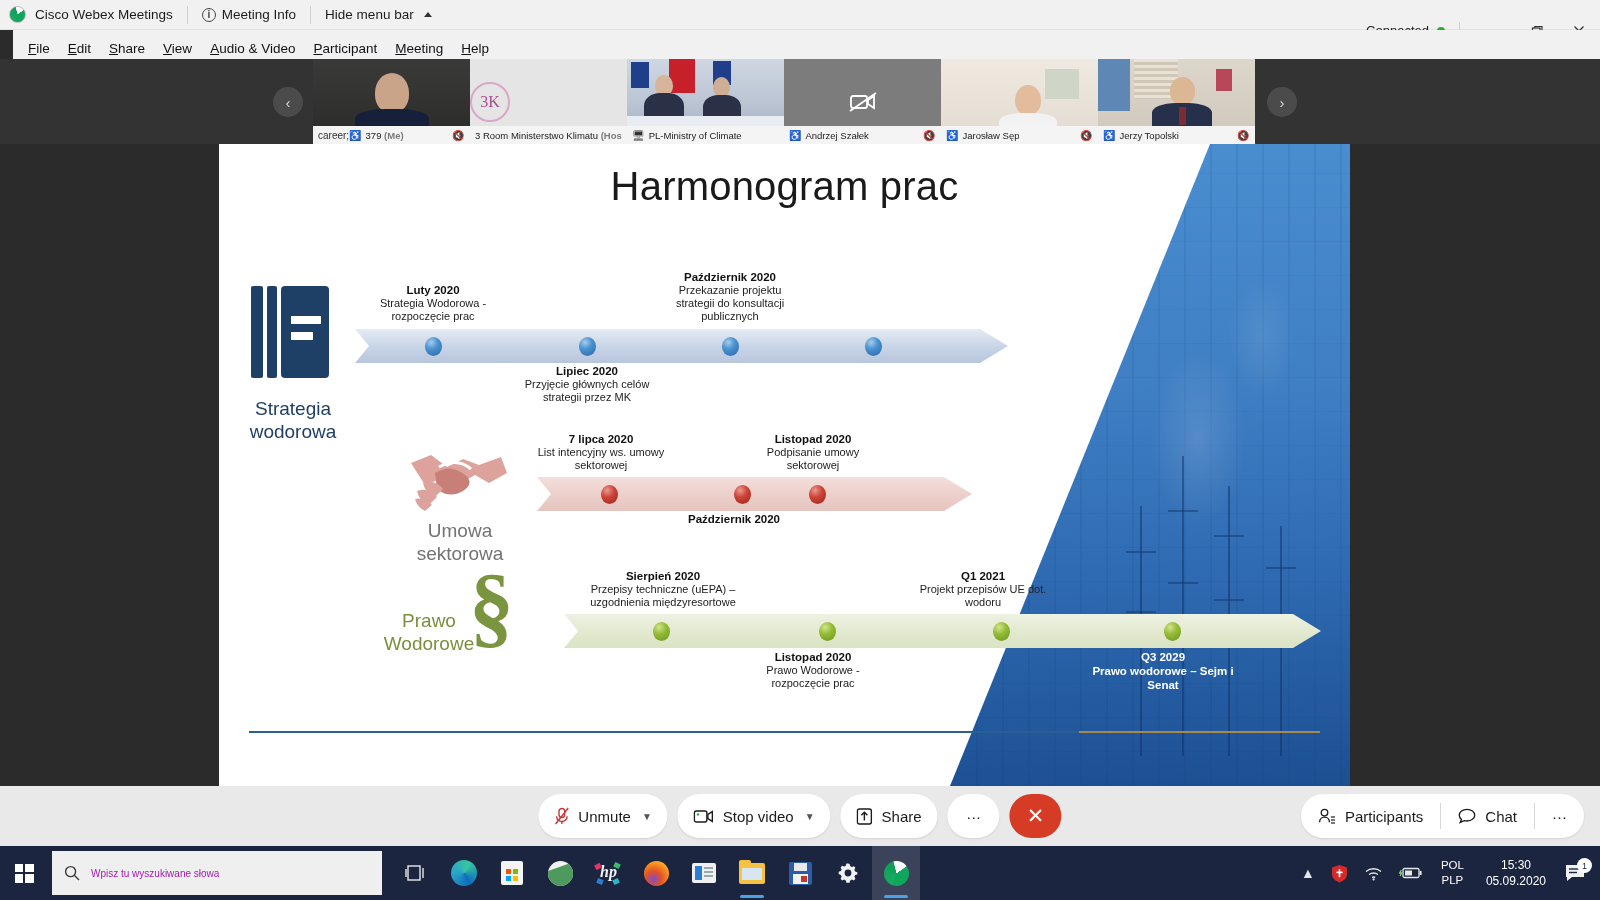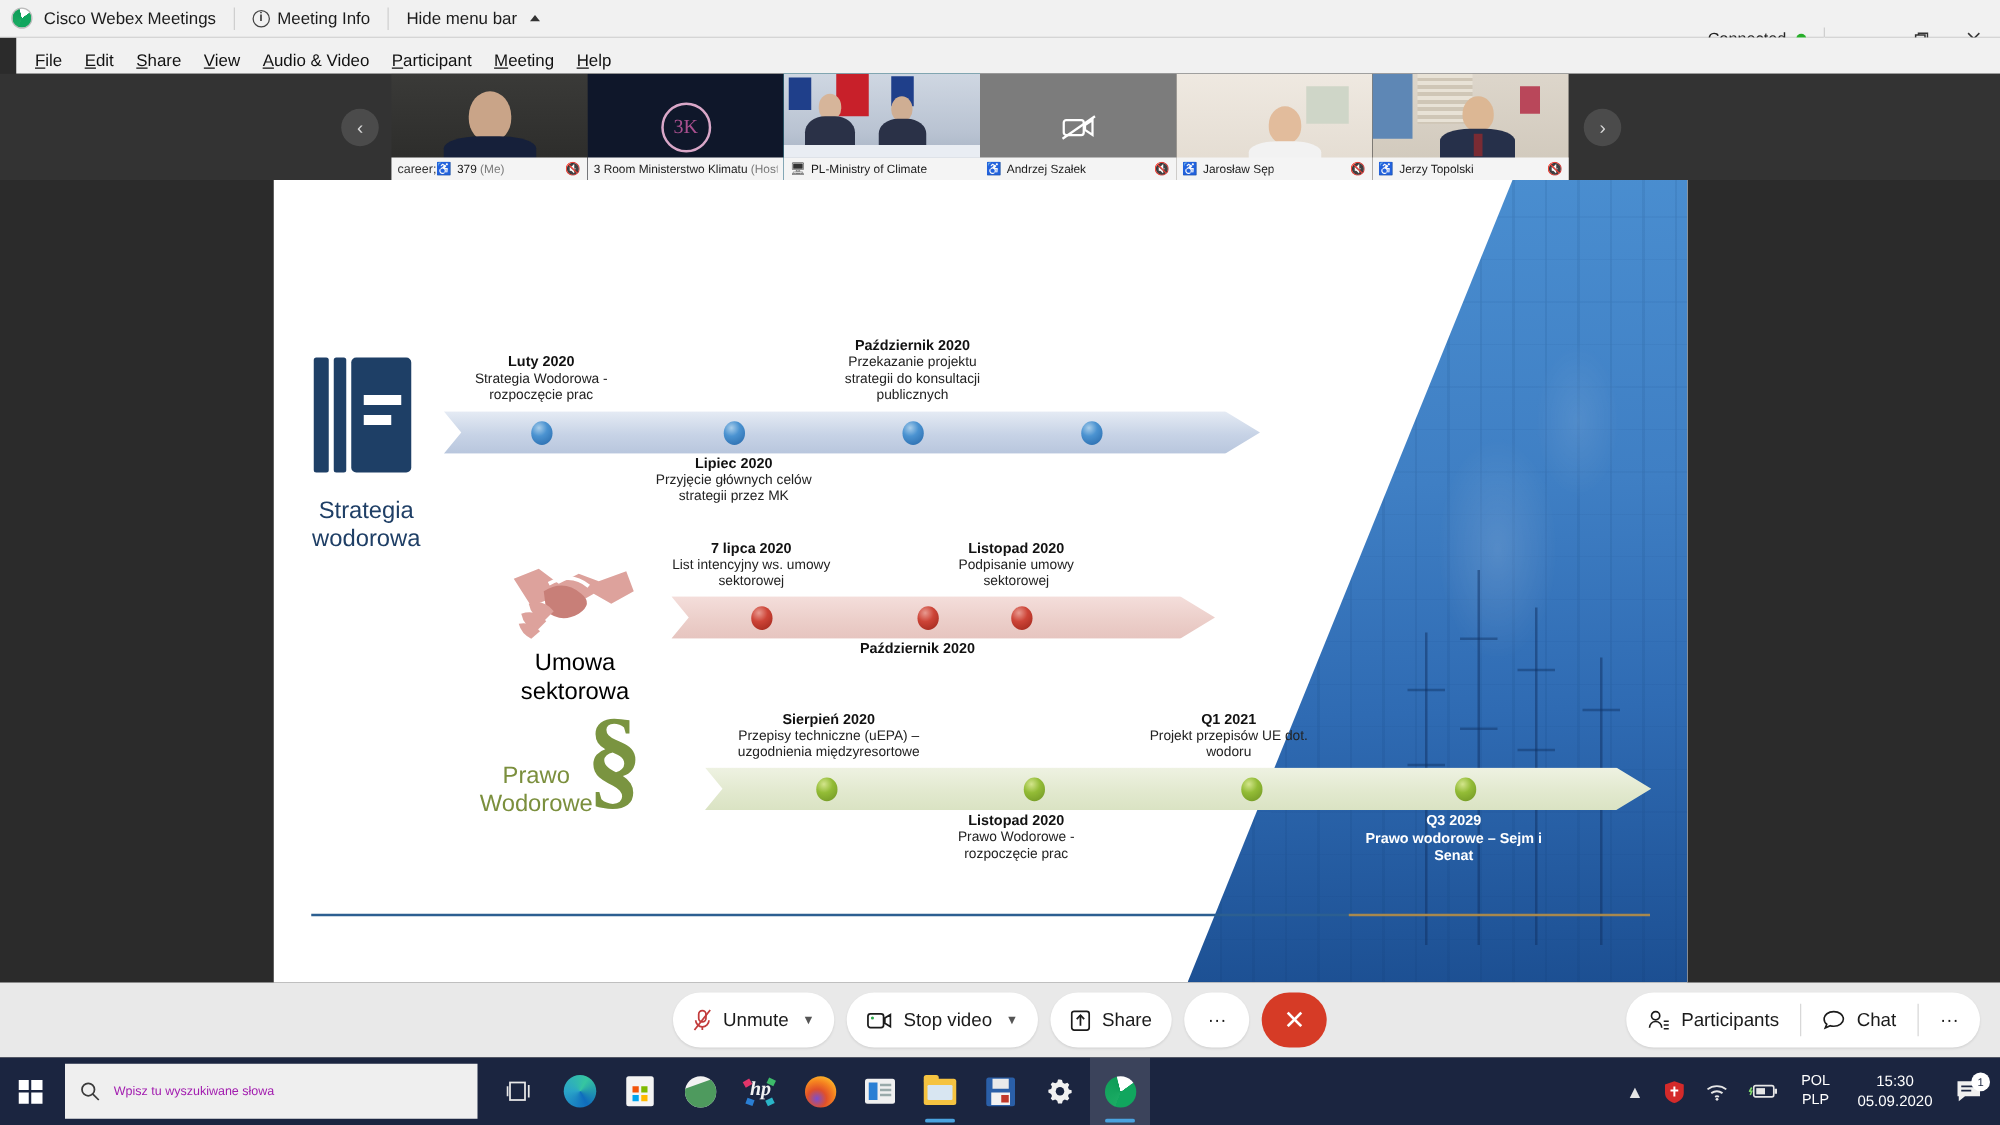--- a/index.html
+++ b/index.html
@@ -45,29 +45,29 @@
     display: flex; align-items: center; justify-content: center; }
   .nav-left { left: 273px; }
   .nav-right { left: 1267px; }
   .thumbs { position: absolute; left: 313px; top: 0; width: 942px; height: 85px; display: flex; }
   .thumb { position: relative; width: 157px; height: 85px; overflow: hidden; }
   .thumb.active { outline: 3px solid #21bbe8; outline-offset: -3px; z-index: 3; }
   .thumb-vid { position: absolute; inset: 0; }
   .thumb-label { position: absolute; left: 0; right: 0; bottom: 0; height: 18px;
     background: #f4f4f4; display: flex; align-items: center; padding: 0 5px; gap: 4px; }
   .tl-name { font-size: 9.5px; color: #1b1b1b; white-space: nowrap; overflow: hidden; }
-  .tl-name .sub { color: #7a7a7a; }
+  .tl-name .sub { color: #7a7a7a; font-weight: bold; }
   .mic-ic { margin-left: auto; color: #c23b3b; font-size: 10px; }
   .hs-ic { font-size: 10px; color: #333; }
 
   
   .f-dark { background: linear-gradient(180deg,#3a3a38 0%,#2a2a28 100%); }
   .f-head { position: absolute; border-radius: 50% 50% 45% 45%; }
   .f-body { position: absolute; border-radius: 40% 40% 0 0; }
-  .avatar3k { position: absolute; inset: 0; background: #0f172a; display: flex; align-items: center; justify-content: center; }
+  .avatar3k { position: absolute; inset: 0; background: #e5e5e5; display: flex; align-items: center; }
   .avatar3k .ring { width: 40px; height: 40px; border-radius: 50%; border: 2px solid #d9a7c8;
     display: flex; align-items: center; justify-content: center; color: #a84f8e; font-size: 16px;
     font-family: "Liberation Serif", serif; }
   .nocam { position: absolute; inset: 0; background: #7c7c7c; display: flex; align-items: center; justify-content: center; }
 
   
   .stage { position: absolute; left: 0; top: 144px; width: 1600px; height: 642px; background: #2b2b2b; }
   .slide { position: absolute; left: 219px; top: 0; width: 1131px; height: 642px; background: #ffffff; overflow: hidden; }
   .slide-photo { position: absolute; right: 0; top: 0; width: 400px; height: 642px;
     background: linear-gradient(178deg,#4a8ed0 0%, #3f7fc4 38%, #2f6bb3 66%, #1c4f92 100%);
@@ -101,21 +101,21 @@
   .dot-r { background: radial-gradient(circle at 36% 28%, #e89a90 0%, #cd4437 40%, #9b2419 100%); }
   .dot-g { background: radial-gradient(circle at 36% 28%, #d3e58c 0%, #93bc36 40%, #6d9222 100%); }
 
   .ev { position: absolute; text-align: center; width: 180px; }
   .ev .d { font-size: 11.5px; font-weight: bold; color: #111; line-height: 14px; }
   .ev .t { font-size: 11px; color: #222; line-height: 13px; }
   .ev.onblue .d, .ev.onblue .t { color: #ffffff; }
 
   .cat-label { position: absolute; text-align: center; font-size: 19px; line-height: 23px; }
   .cat-blue { color: #1f3f66; }
-  .cat-pink { color: #000000; }
+  .cat-pink { color: #737373; }
   .cat-green { color: #7b8f3d; }
 
   .bookicon { position: absolute; }
   .hand-ic { position: absolute; }
   .para-ic { position: absolute; font-family: "Liberation Serif", serif; color: #7a9440;
     font-size: 90px; line-height: 90px; font-weight: bold; }
 
   .base-line { position: absolute; left: 30px; bottom: 53px; height: 2px; width: 830px; background: #2c5f91; }
   .base-line2 { position: absolute; left: 860px; bottom: 53px; height: 2px; width: 241px; background: #a8884d; }
 
@@ -306,20 +306,21 @@
     <div class="slide">
 
       <div class="slide-photo">
         <div class="photo-fx"></div>
         <div class="pylon" style="left:190px;height:250px;"></div>
         <div class="pylon" style="left:232px;height:300px;"></div>
         <div class="pylon" style="left:278px;height:270px;"></div>
         <div class="pylon" style="left:330px;height:230px;"></div>
       </div>
 
+      <div class="slide-title">Harmonogram prac</div>
 
       <div class="bookicon" style="left:30px;top:140px;">
         <svg width="82" height="100" viewBox="0 0 82 100">
           <rect x="2" y="2" width="12" height="92" rx="2" fill="#1e3f66"></rect>
           <rect x="18" y="2" width="10" height="92" rx="2" fill="#1e3f66"></rect>
           <rect x="32" y="2" width="48" height="92" rx="4" fill="#1e3f66"></rect>
           <rect x="42" y="32" width="30" height="8" fill="#ffffff"></rect>
           <rect x="42" y="48" width="22" height="8" fill="#ffffff"></rect>
         </svg>
       </div>

